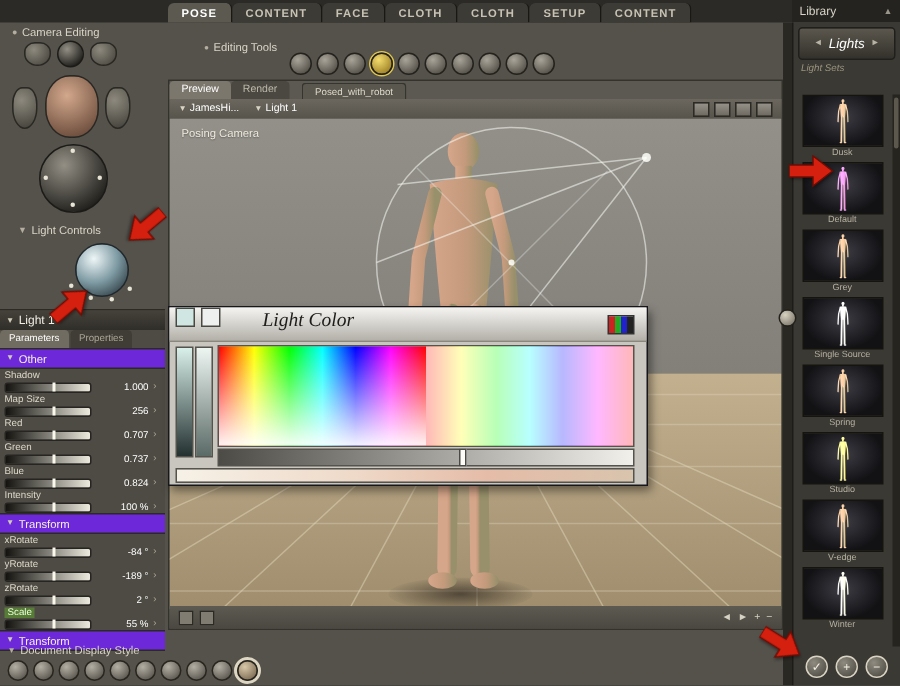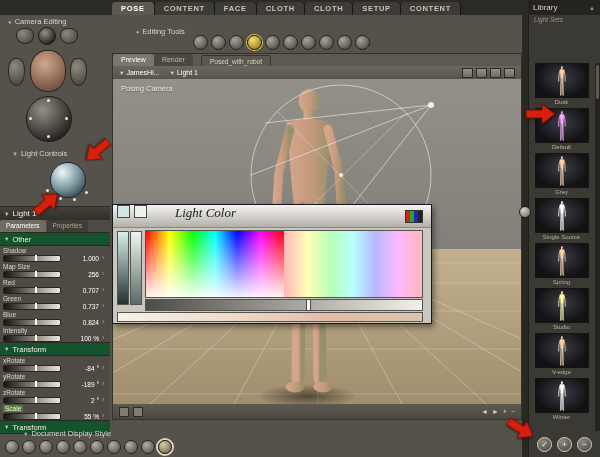--- a/index.html
+++ b/index.html
@@ -57,35 +57,35 @@
 
   
   .params{position:absolute;left:0;top:206px;width:110px;height:222px;background:#4e4b44;
           border-top:1px solid #2b2a25;box-sizing:border-box;}
   .phead{height:13px;background:linear-gradient(#45423b,#302e29);color:#f1eee4;font-size:8px;
          display:flex;align-items:center;gap:3px;padding:0 4px;}
   .ptabs{height:12px;display:flex;}
   .ptab{font-size:6.5px;padding:0 6px;line-height:12px;border-radius:3px 3px 0 0;margin-right:1px;}
   .ptab.active{background:#716c61;color:#fff;}
   .ptab.idle{background:#403d37;color:#aaa494;}
-  .psec{height:12px;background:#14532d;border-top:1px solid #2c2a25;border-bottom:1px solid #2c2a25;
+  .psec{height:12px;background:#6d28d9;border-top:1px solid #2c2a25;border-bottom:1px solid #2c2a25;
         display:flex;align-items:center;gap:3px;padding:0 4px;font-size:7.5px;color:#f4f1e7;}
   .psec .tri{font-size:5.5px;color:#cfcaba;}
   .prow{height:16px;padding:1px 3px 0 3px;box-sizing:border-box;}
   .prow .l1{font-size:6.5px;color:#ddd8ca;height:7px;line-height:7px;}
   .prow .l2{display:flex;align-items:center;gap:3px;height:8px;}
   .pslider{width:56px;height:5px;background:linear-gradient(90deg,#14130f,#eceade);
            border:1px solid #262521;border-radius:2px;position:relative;}
   .pslider::after{content:"";position:absolute;left:55%;top:-1px;width:2px;height:6px;background:#fbf8ee;}
   .pvalue{font-size:6.5px;color:#ffffff;flex:1;text-align:right;}
   .parrow{font-size:7px;color:#a79f8e;width:5px;line-height:8px;}
   .hl .l1 span{background:#567c37;color:#eaffd8;padding:0 2px;}
 
   
-  .ddslabel{position:absolute;left:23px;top:429px;font-size:7.5px;color:#d9d4c6;display:flex;gap:3px;align-items:center;}
+  .ddslabel{position:absolute;left:5px;top:429px;font-size:7.5px;color:#d9d4c6;display:flex;gap:3px;align-items:center;}
   .balls{position:absolute;left:5px;top:440px;display:flex;gap:3px;align-items:center;}
   .ball{width:12px;height:12px;border-radius:50%;background:radial-gradient(circle at 35% 30%,#b4afa4,#474containing0);
         background:radial-gradient(circle at 35% 30%,#b4afa4,#47443d);border:1px solid #28261f;}
   .ball.sel{background:radial-gradient(circle at 35% 30%,#d8c7a8,#6b5a42);box-shadow:0 0 0 2px #ddd6c2;}
 
   
   .etlabel{position:absolute;left:136px;top:27px;font-size:7.5px;color:#d9d4c6;display:flex;gap:3px;align-items:center;}
   .tools{position:absolute;left:193px;top:35px;display:flex;gap:3px;}
   .tool{width:13px;height:13px;border-radius:50%;background:radial-gradient(circle at 35% 30%,#a9a499,#403d36);
         border:1px solid #24221d;}
@@ -183,20 +183,25 @@
     <div class="ttab">SETUP</div>
     <div class="ttab">CONTENT</div>
   </div>
 
   <div class="libtab">
     <span>Library</span>
     <span class="tri" style="font-size:6px;color:#9a958a">▲</span>
   </div>
 
   <div class="library">
+    <div class="libhead">
+      <span class="nav">◄</span>
+      <span>Lights</span>
+      <span class="nav">►</span>
+    </div>
     <div class="libsub">Light Sets</div>
 
     <div class="thumbs">
       <div class="thumbitem">
         <div class="thumb">
             <svg viewBox="0 0 120 310" width="12" height="30">
               <use href="#figure"></use>
             </svg>
           </div>
         <div class="thumblabel">Dusk</div>

